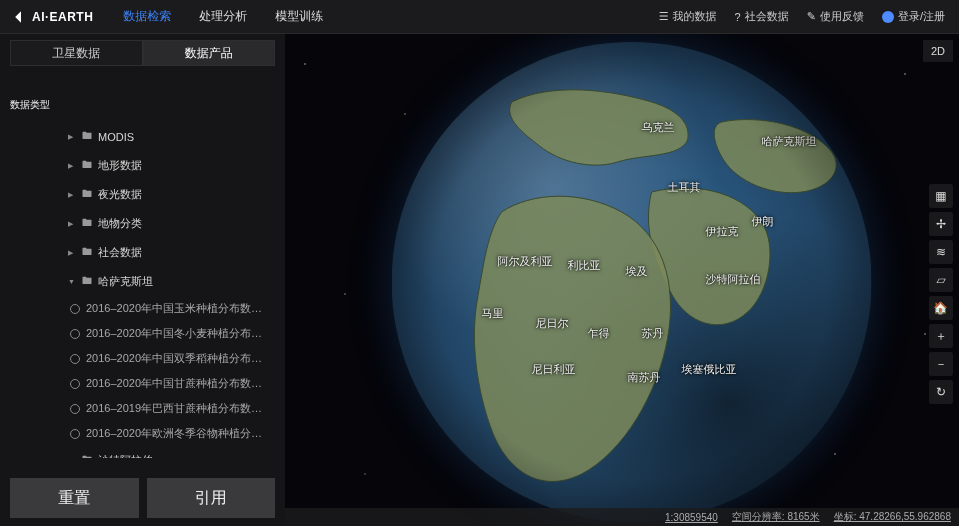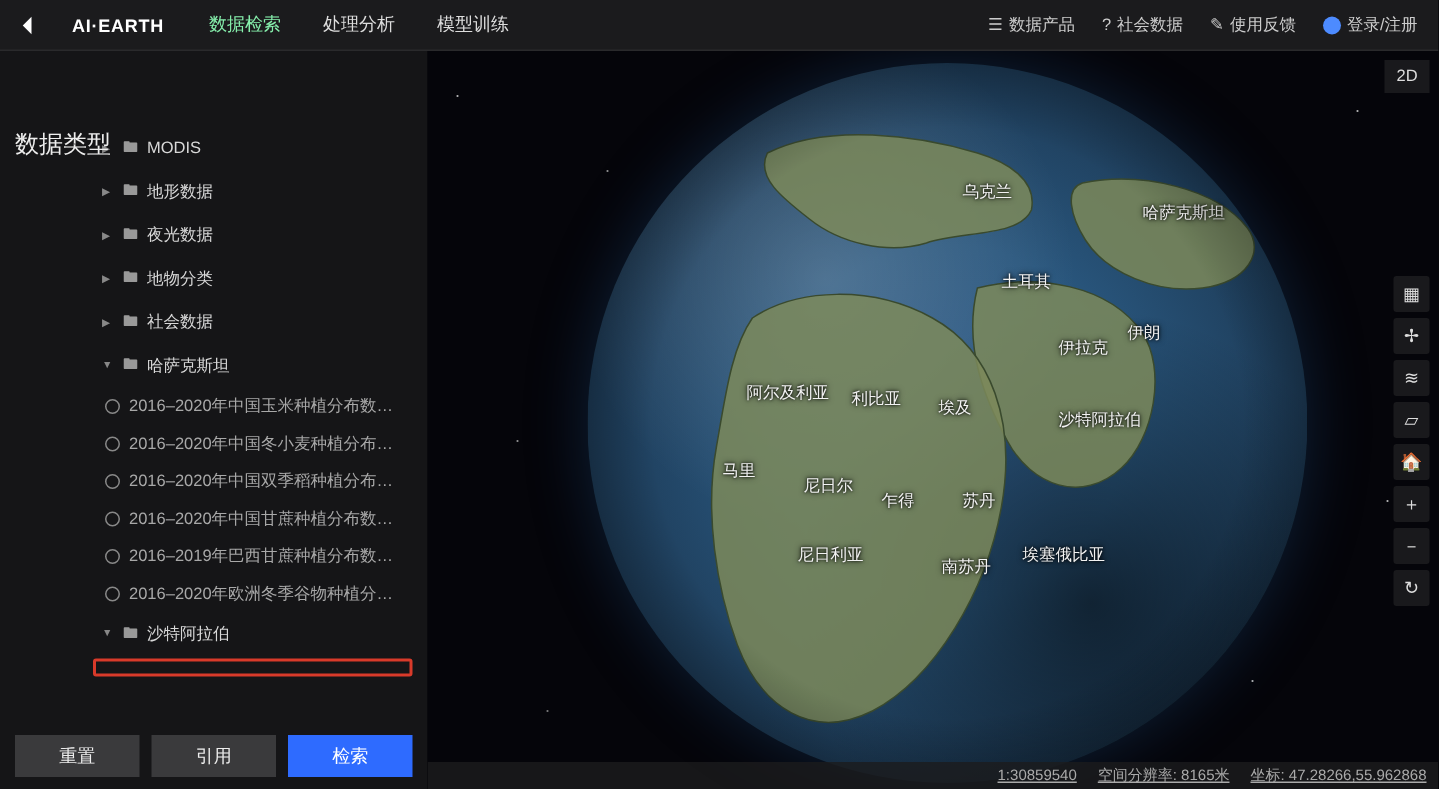--- a/index.html
+++ b/index.html
@@ -15,31 +15,31 @@
 .header {
   height: 34px;
   background: #1b1b1d;
   display: flex;
   align-items: center;
   padding: 0 14px;
   border-bottom: 1px solid #2a2a2c;
   font-size: 12px;
 }
 .logo {
-  display: flex; align-items: center; gap: 20px;
+  display: flex; align-items: center; gap: 4px;
   margin-right: 30px;
   color: #fff;
   font-weight: 600;
   font-size: 12px;
   letter-spacing: 0.5px;
 }
 .logo svg { width: 14px; height: 14px; }
 .nav { display: flex; gap: 28px; flex: 1; }
 .nav-item { color: #ddd; cursor: pointer; font-size: 12px; }
-.nav-item.active { color: #86efac; }
+.nav-item.active { color: #3b82f6; }
 .topbar-right { display: flex; align-items: center; gap: 18px; font-size: 11px; color: #ccc; }
 .topbar-item { display: flex; align-items: center; gap: 4px; cursor: pointer; }
 .topbar-item .ico { font-size: 11px; }
 .globe-ico { width: 12px; height: 12px; border-radius: 50%; background: #4d8bff; display: inline-block; }
 
 
 .sidebar {
   position: absolute;
   top: 34px; left: 0;
   width: 285px;
@@ -57,25 +57,25 @@
   flex: 1;
   display: flex; align-items: center; justify-content: center;
   font-size: 12px;
   color: #ccc;
   background: #1b1b1d;
   border: 1px solid #2e2e30;
   cursor: pointer;
 }
 .sub-tab.active { background: #2a2a2c; color: #fff; }
 .section-label {
-  font-size: 16px;
+  font-size: 10px;
   color: #eee;
   position: absolute;
   left: 10px;
-  top: 52px;
+  top: 64px;
 }
 .tree {
   margin-top: 50px;
   padding-left: 66px;
   padding-right: 10px;
   flex: 1;
   overflow: hidden;
   font-size: 11px;
 }
 .tree-node {
@@ -118,23 +118,23 @@
   margin-left: -4px;
 }
 .bottom-actions {
   display: flex;
   padding: 8px 10px;
   gap: 8px;
   margin-top: auto;
 }
 .btn {
   flex: 1;
-  height: 28px;
+  height: 40px;
   display: flex; align-items: center; justify-content: center;
-  font-size: 12px;
+  font-size: 16px;
   background: #3a3a3c;
   color: #eee;
   border: none;
   cursor: pointer;
   margin-top: 12px;
 }
 .btn.primary { background: #2e6bff; color: #fff; }
 
 
 .map-area {
@@ -238,38 +238,42 @@
     <span>AI·EARTH</span>
   </div>
   <div class="nav">
     <span class="nav-item active">数据检索</span>
     <span class="nav-item">处理分析</span>
     <span class="nav-item">模型训练</span>
   </div>
   <div class="topbar-right">
     <span class="topbar-item">
         <span class="ico">☰</span>
-        <span>数据产品</span>
+        <span>我的数据</span>
       </span>
     <span class="topbar-item">
         <span class="ico">?</span>
         <span>社会数据</span>
       </span>
     <span class="topbar-item">
         <span class="ico">✎</span>
         <span>使用反馈</span>
       </span>
     <span class="topbar-item">
         <span class="globe-ico"></span>
         <span>登录/注册</span>
       </span>
   </div>
 </div>
 
 <div class="sidebar">
+  <div class="sub-tabs">
+    <div class="sub-tab">卫星数据</div>
+    <div class="sub-tab active">数据产品</div>
+  </div>
   <div class="section-label">数据类型</div>
 
   <div class="tree">
     <div class="tree-node">
         <span class="caret">▶</span>
         <span class="folder-ico">🖿</span>
         <span>MODIS</span>
       </div>
     <div class="tree-node">
         <span class="caret">▶</span>
@@ -330,21 +334,20 @@
     <div class="leaf-list highlighted">
       
       
       
     </div>
   </div>
 
   <div class="bottom-actions">
     <button class="btn">重置</button>
     <button class="btn">引用</button>
-    <button class="btn primary">检索</button>
   </div>
 </div>
 
 <div class="map-area">
   <div class="stars"></div>
   <div class="globe">
     <svg viewBox="0 0 480 480">
       <defs>
           <clipPath id="gc">
             <circle cx="240" cy="240" r="240"></circle>

